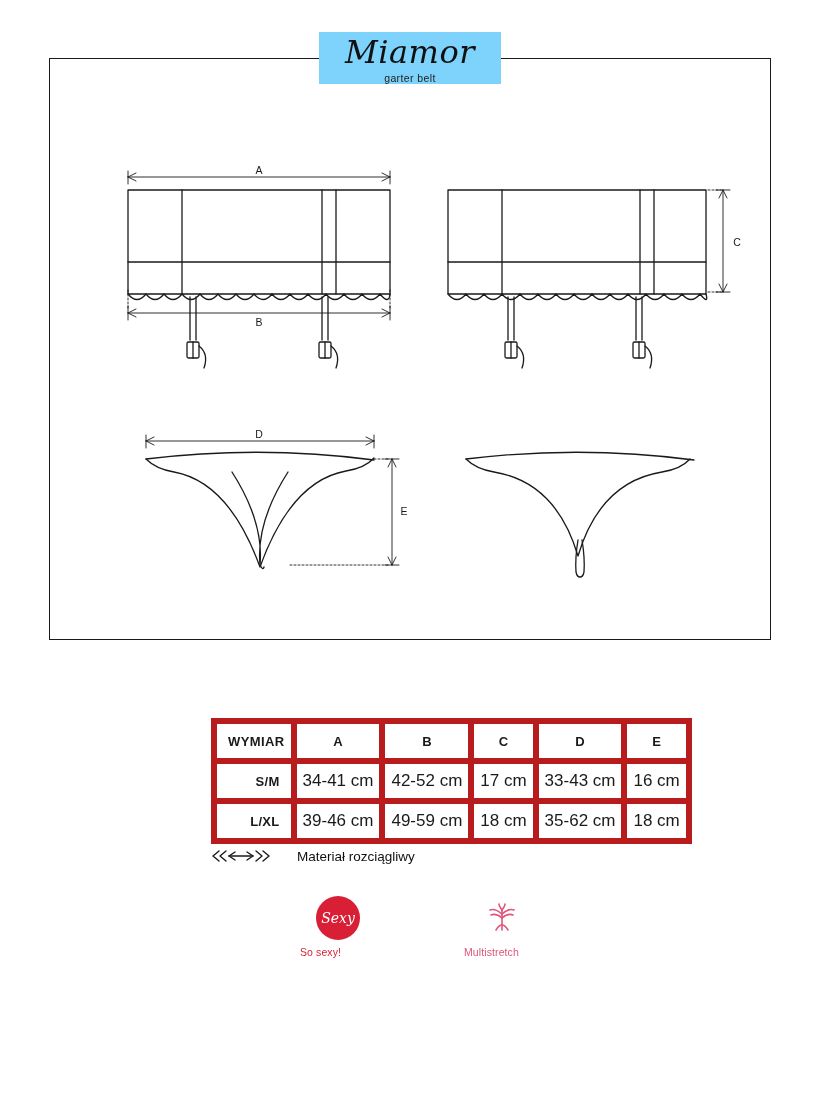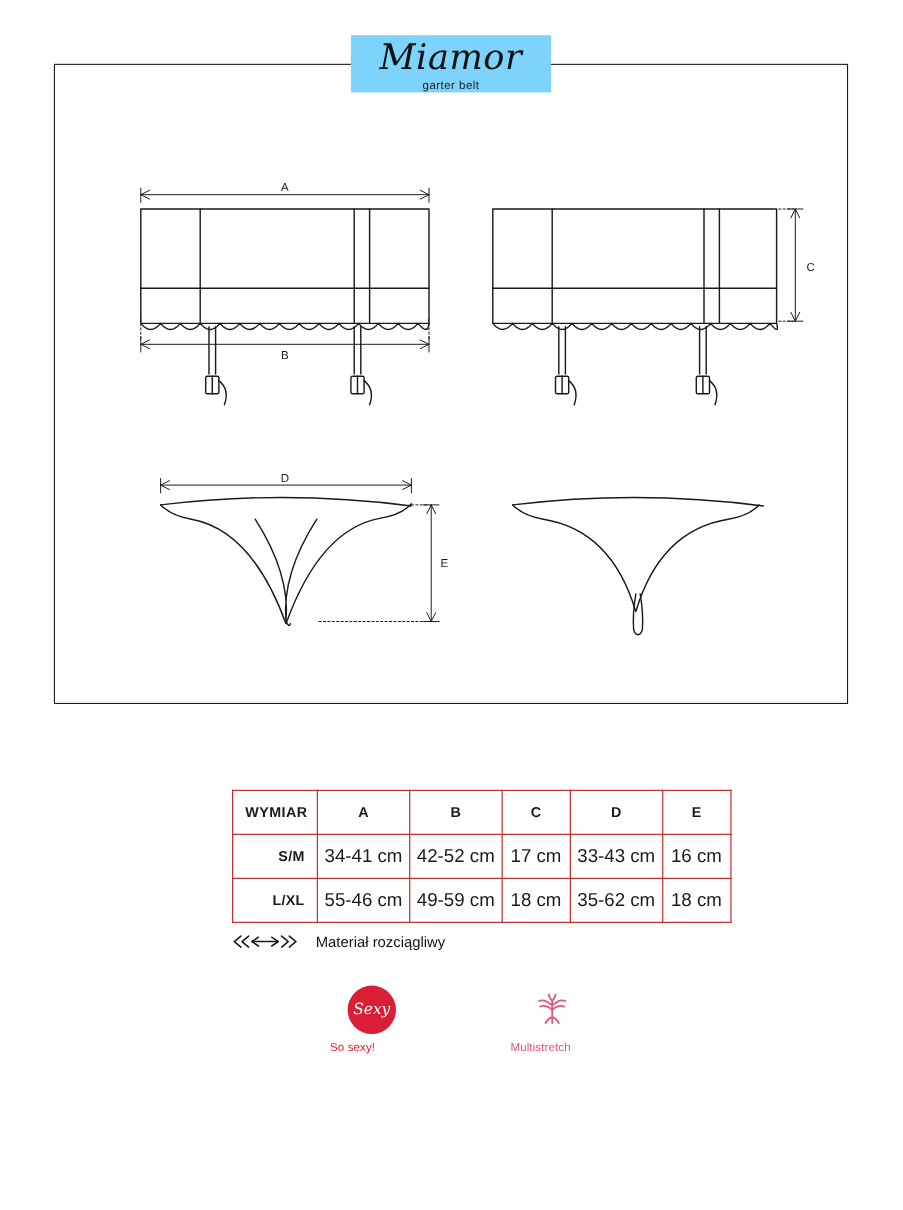--- a/index.html
+++ b/index.html
@@ -69,21 +69,21 @@
 
   
   .size-table {
     position: absolute;
     left: 211px;
     top: 718px;
     border-collapse: collapse;
     font-size: 13px;
   }
   .size-table td, .size-table th {
-    border: 1px solid #b91c1c;
+    border: 6px solid #b91c1c;
     height: 40px;
     text-align: center;
     vertical-align: middle;
     font-weight: bold;
     padding: 0 6px;
     box-sizing: border-box;
     margin-top: 24px;
   }
   .size-table .hdr-label {
     width: 77px;
@@ -108,21 +108,21 @@
   .col-d { width: 70px; }
   .col-e { width: 62px; }
 
   
   .stretch-note {
     position: absolute;
     left: 211px;
     top: 848px;
     display: flex;
     align-items: center;
-    gap: 16px;
+    gap: 26px;
     font-size: 13.5px;
     color: #111111;
   }
   .stretch-icon { width: 60px; height: 16px; display: block; }
 
   
   .features {
     position: absolute;
     left: 300px;
     top: 895px;
@@ -310,21 +310,21 @@
     <tr>
       <td class="row-label">S/M</td>
       <td class="cell-val">34-41 cm</td>
       <td class="cell-val">42-52 cm</td>
       <td class="cell-val">17 cm</td>
       <td class="cell-val">33-43 cm</td>
       <td class="cell-val">16 cm</td>
     </tr>
     <tr>
       <td class="row-label">L/XL</td>
-      <td class="cell-val">55-46 cm</td>
+      <td class="cell-val">39-46 cm</td>
       <td class="cell-val">49-59 cm</td>
       <td class="cell-val">18 cm</td>
       <td class="cell-val">35-62 cm</td>
       <td class="cell-val">18 cm</td>
     </tr>
   </tbody>
 </table>
 
 <div class="stretch-note">
   <svg class="stretch-icon" viewBox="0 0 60 16">

